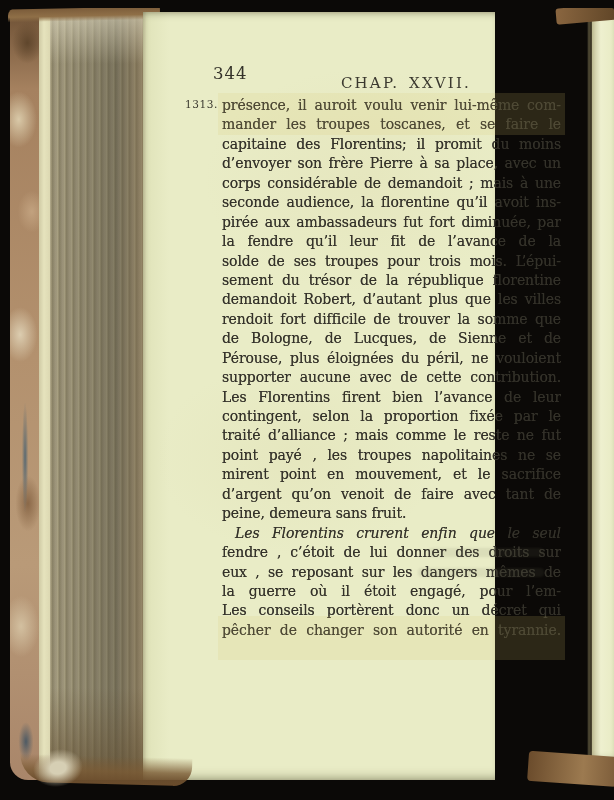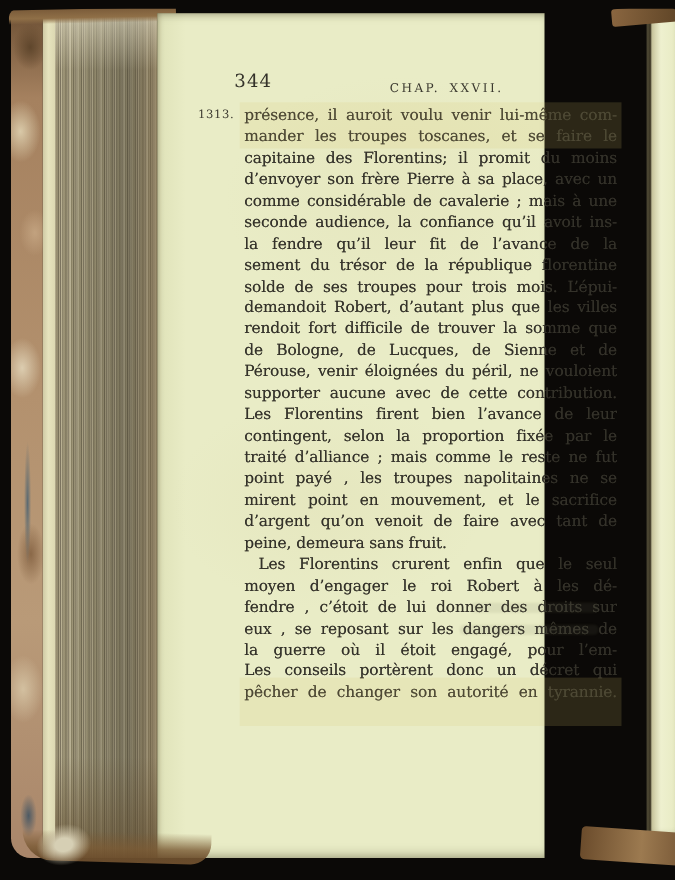--- a/index.html
+++ b/index.html
@@ -83,35 +83,35 @@
     background:radial-gradient(closest-side,#d6cfb4 25%,rgba(214,207,180,0) 78%);
     transform:rotate(-10deg);
   }
   
   .page-num{
     position:absolute;left:70px;top:52px;font-size:16.5px;color:var(--ink,#34322a);
     letter-spacing:1px;
   }
   .chap-title{
     position:absolute;left:180px;top:62px;width:166px;text-align:center;
-    font-size:11px;letter-spacing:2.2px;color:#3b392f;word-spacing:3px;
+    font-size:15px;letter-spacing:2.2px;color:#3b392f;word-spacing:3px;
   }
   .text-block{
     position:absolute;left:79px;top:84px;width:339px;color:var(--ink,#34322a);
   }
   .line{
     height:19.45px;line-height:19.45px;font-size:14px;letter-spacing:-0.1px;
     text-align:justify;text-align-last:justify;-moz-text-align-last:justify;
     white-space:normal;overflow:hidden;
     text-shadow:0 0 .4px rgba(52,50,42,.75);
   }
   .line.para-end{text-align-last:left;-moz-text-align-last:left;}
-  .line.indent{text-indent:13px;}
+  .line.indent{text-indent:13px;font-style:italic;}
   .margin-year{
-    position:absolute;left:-42px;top:2px;width:38px;
+    position:absolute;left:-42px;top:2px;width:38px;text-align:right;
     font-size:10.5px;letter-spacing:.6px;color:#3b392f;
   }
   .tint{position:absolute;left:-4px;right:-4px;background:rgba(216,198,112,.16);pointer-events:none;}
   .tint.t1{top:-3px;height:42px;}
   .tint.t2{top:520px;height:44px;}
   .smudge{position:absolute;background:rgba(118,114,94,.12);filter:blur(1.2px);border-radius:4px;pointer-events:none;}
   .smudge.s1{left:206px;top:452px;width:116px;height:9px;}
   .smudge.s2{left:196px;top:472px;width:126px;height:9px;}
 </style>
 </head>
@@ -131,39 +131,39 @@
       <div class="tint t1"></div>
       <div class="tint t2"></div>
       <div class="smudge s1"></div>
       <div class="smudge s2"></div>
       <div class="margin-year">1313.</div>
 
       <div class="line">présence, il auroit voulu venir lui-même com-</div>
       <div class="line">mander les troupes toscanes, et se faire le</div>
       <div class="line">capitaine des Florentins; il promit du moins</div>
       <div class="line">d’envoyer son frère Pierre à sa place, avec un</div>
-      <div class="line">comme considérable de cavalerie ; mais à une</div>
-      <div class="line">seconde audience, la confiance qu’il avoit ins-</div>
+      <div class="line">corps considérable de demandoit ; mais à une</div>
+      <div class="line">seconde audience, la florentine qu’il avoit ins-</div>
+      <div class="line">pirée aux ambassadeurs fut fort diminuée, par</div>
       <div class="line">la fendre qu’il leur fit de l’avance de la</div>
+      <div class="line">solde de ses troupes pour trois mois. L’épui-</div>
       <div class="line">sement du trésor de la république florentine</div>
-      <div class="line">solde de ses troupes pour trois mois. L’épui-</div>
       <div class="line">demandoit Robert, d’autant plus que les villes</div>
       <div class="line">rendoit fort difficile de trouver la somme que</div>
       <div class="line">de Bologne, de Lucques, de Sienne et de</div>
-      <div class="line">Pérouse, venir éloignées du péril, ne vouloient</div>
+      <div class="line">Pérouse, plus éloignées du péril, ne vouloient</div>
       <div class="line">supporter aucune avec de cette contribution.</div>
       <div class="line">Les Florentins firent bien l’avance de leur</div>
       <div class="line">contingent, selon la proportion fixée par le</div>
       <div class="line">traité d’alliance ; mais comme le reste ne fut</div>
       <div class="line">point payé , les troupes napolitaines ne se</div>
       <div class="line">mirent point en mouvement, et le sacrifice</div>
       <div class="line">d’argent qu’on venoit de faire avec tant de</div>
       <div class="line para-end">peine, demeura sans fruit.</div>
       <div class="line indent">Les Florentins crurent enfin que le seul</div>
-      <div class="line">moyen d’engager le roi Robert à les dé-</div>
       <div class="line">fendre , c’étoit de lui donner des droits sur</div>
       <div class="line">eux , se reposant sur les dangers mêmes de</div>
       <div class="line">la guerre où il étoit engagé, pour l’em-</div>
       <div class="line">Les conseils portèrent donc un décret qui</div>
       <div class="line">pêcher de changer son autorité en tyrannie.</div>
     </div>
   </div>
 
   <div class="col gutter"></div>
   <div class="facing-sliver" style="position:absolute;"></div>

